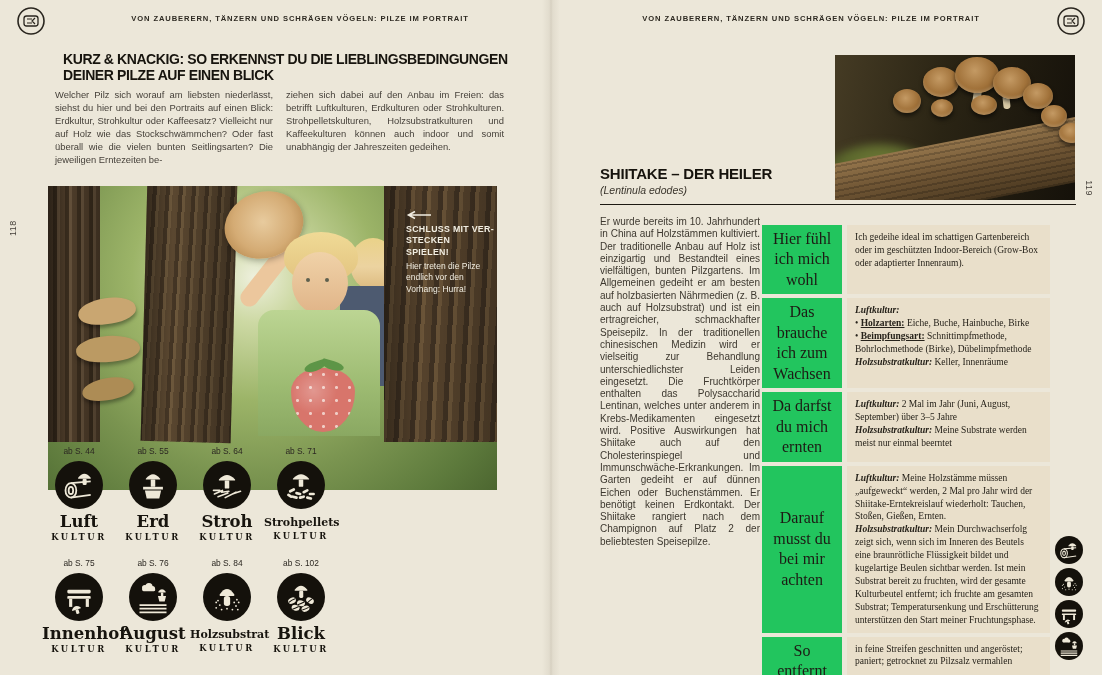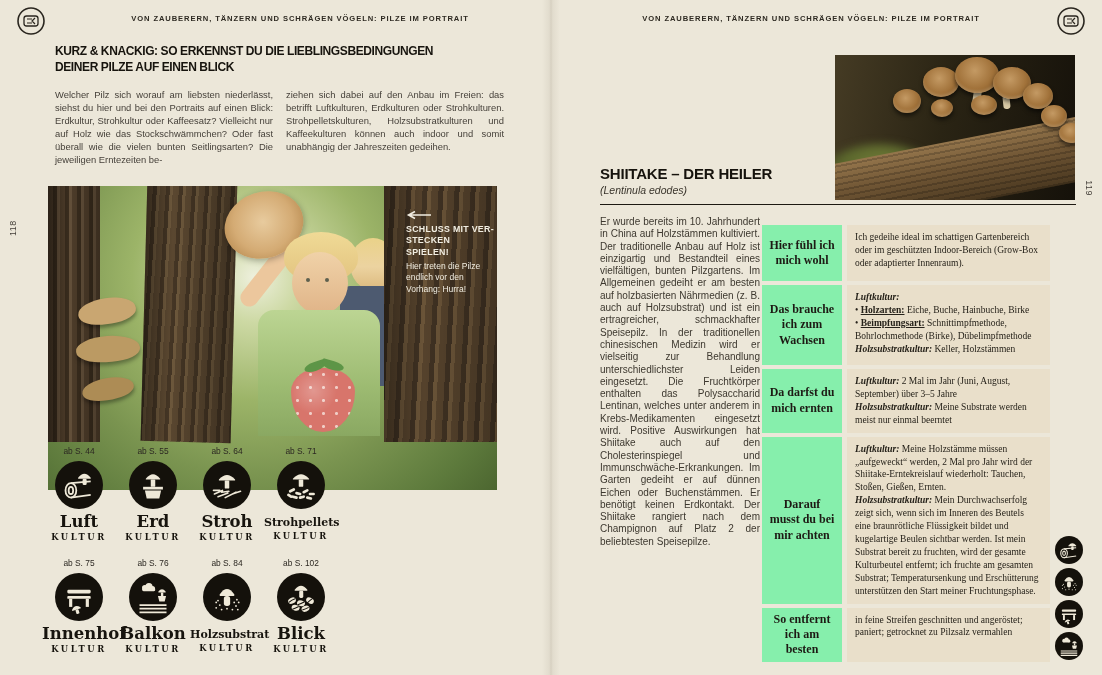--- a/index.html
+++ b/index.html
@@ -14,21 +14,21 @@
   
   .running-head{position:absolute;top:14px;font-size:7.6px;font-weight:bold;letter-spacing:.9px;
                 color:#2e2a22;text-align:center;white-space:nowrap;}
   .rh-left{left:80px;width:440px;}
   .rh-right{left:40px;width:440px;}
   .logo{position:absolute;top:6px;width:30px;height:30px;}
   .logo-left{left:16px;}
   .logo-right{right:16px;}
 
   
-  .headline{position:absolute;left:55px;top:43px;margin:0;font-size:12px;line-height:16px;
+  .headline{position:absolute;left:55px;top:43px;margin:8px;font-size:14px;line-height:16px;
             font-weight:bold;letter-spacing:-.4px;color:#17140e;white-space:nowrap;}
   .intro-col{position:absolute;top:88px;width:218px;margin:0;font-size:9.4px;line-height:13.1px;
              text-align:justify;color:#46413a;hyphens:auto;}
   .col1{left:55px;} .col2{left:286px;}
 
   
   .pagenum{position:absolute;font-size:9px;color:#45403a;letter-spacing:.5px;}
   .pn-left{left:8px;top:236px;transform:rotate(-90deg);transform-origin:left top;}
   .pn-right{right:8px;top:196px;transform:rotate(90deg);transform-origin:right top;}
 
@@ -108,22 +108,22 @@
   .species-sub{position:absolute;left:49px;top:184px;font-size:10.5px;font-style:italic;color:#3a352c;}
   .species-rule{position:absolute;left:49px;top:204px;width:476px;border-top:1.6px solid #1d1912;}
   .species-body{position:absolute;left:49px;top:216px;width:160px;font-size:10px;line-height:12.3px;
                 text-align:justify;color:#3d382f;hyphens:auto;}
 
   .info-table{position:absolute;left:211px;top:225px;width:288px;display:flex;flex-direction:column;gap:4px;}
   .trow{display:flex;gap:5px;}
   .trow:nth-child(1){min-height:56px;} .trow:nth-child(2){min-height:80px;}
   .trow:nth-child(3){min-height:62px;} .trow:nth-child(4){min-height:158px;}
   .trow:nth-child(5){min-height:40px;}
-  .tlabel{width:80px;flex:0 0 80px;background:#86efac;display:flex;align-items:center;justify-content:center;
-          text-align:center;font-family:"Liberation Serif",serif;font-weight:bold;font-size:12px;
+  .tlabel{width:80px;flex:0 0 80px;background:#22c55e;display:flex;align-items:center;justify-content:center;
+          text-align:center;font-family:"Liberation Serif",serif;font-weight:normal;font-size:16px;
           line-height:1.28;padding:4px 6px;box-sizing:border-box;color:#1d1a14;}
   .tcell{flex:1;background:#e9dfca;font-family:"Liberation Serif",serif;font-size:9.5px;line-height:1.36;
          padding:6px 8px;box-sizing:border-box;color:#26221a;}
   .tcell .bi{font-weight:bold;font-style:italic;}
   .tcell .bu{font-weight:bold;text-decoration:underline;}
 
   .culture-badges{position:absolute;left:504px;top:536px;display:flex;flex-direction:column;gap:4px;}
   .badge{width:28px;height:28px;border-radius:50%;background:#14110b;display:flex;align-items:center;justify-content:center;}
 </style>
 </head>
@@ -281,21 +281,21 @@
               <g fill="#EFE9D8">
                 <path d="M26 14 Q30 9 34 14 L34 15 L26 15 Z"></path>
                 <rect x="28.8" y="15" width="2.6" height="4"></rect>
                 <path d="M25.5 19 h9 l-1.5 6 h-6 z"></path>
               </g>
               <g stroke="#EFE9D8" stroke-width="2">
                 <path d="M5 29 h30 M5 33 h30 M5 37 h30"></path>
               </g>
             </svg>
           </div>
-          <div class="c-name">Balkon</div>
+          <div class="c-name">August</div>
           <div class="c-kultur">KULTUR</div>
         </div>
         <div class="culture-cell">
           <div class="c-ref">ab S. 84</div>
           <div class="c-circle">
             <svg viewBox="0 0 40 40" width="36" height="36">
               <g fill="#EFE9D8">
                 <path d="M12 17 Q20 5 28 17 Q29 19 26.5 19 L13.5 19 Q11 19 12 17 Z"></path>
                 <rect x="16.5" y="19" width="7" height="11" rx="3"></rect>
               </g>
@@ -379,21 +379,21 @@
 
     <div class="species-body">Er wurde bereits im 10. Jahrhundert in China auf Holzstämmen kultiviert. Der traditionelle Anbau auf Holz ist einzigartig und Bestandteil eines vielfältigen, bunten Pilzgartens. Im Allgemeinen gedeiht er am besten auf holzbasierten Nährmedien (z. B. auch auf Holzsubstrat) und ist ein ertragreicher, schmackhafter Speisepilz. In der traditionellen chinesischen Medizin wird er vielseitig zur Behandlung unterschiedlichster Leiden eingesetzt. Die Fruchtkörper enthalten das Polysaccharid Lentinan, welches unter anderem in Krebs-Medikamenten eingesetzt wird. Positive Auswirkungen hat Shiitake auch auf den Cholesterinspiegel und Immunschwäche-Erkrankungen. Im Garten gedeiht er auf dünnen Eichen oder Buchenstämmen. Er benötigt keinen Erdkontakt. Der Shiitake rangiert nach dem Champignon auf Platz 2 der beliebtesten Speisepilze.</div>
 
     <div class="info-table" id="info-table">
         <div class="trow">
           <div class="tlabel">Hier fühl ich mich wohl</div>
           <div class="tcell"><span>Ich gedeihe ideal im schattigen Gartenbereich oder im geschützten Indoor-Bereich (Grow-Box oder adaptierter Innenraum).</span></div>
         </div>
         <div class="trow">
           <div class="tlabel">Das brauche ich zum Wachsen</div>
-          <div class="tcell"><span class="bi">Luftkultur:</span><br><span>• </span><span class="bu">Holzarten:</span><span> Eiche, Buche, Hainbuche, Birke</span><br><span>• </span><span class="bu">Beimpfungsart:</span><span> Schnittimpfmethode, Bohrlochmethode (Birke), Dübelimpfmethode</span><br><span class="bi">Holzsubstratkultur:</span><span> Keller, Holzstämmen</span></div>
+          <div class="tcell"><span class="bi">Luftkultur:</span><br><span>• </span><span class="bu">Holzarten:</span><span> Eiche, Buche, Hainbuche, Birke</span><br><span>• </span><span class="bu">Beimpfungsart:</span><span> Schnittimpfmethode, Bohrlochmethode (Birke), Dübelimpfmethode</span><br><span class="bi">Holzsubstratkultur:</span><span> Keller, Innenräume</span></div>
         </div>
         <div class="trow">
           <div class="tlabel">Da darfst du mich ernten</div>
           <div class="tcell"><span class="bi">Luftkultur:</span><span> 2 Mal im Jahr (Juni, August, September) über 3–5 Jahre</span><br><span class="bi">Holzsubstratkultur:</span><span> Meine Substrate werden meist nur einmal beerntet</span></div>
         </div>
         <div class="trow">
           <div class="tlabel">Darauf musst du bei mir achten</div>
           <div class="tcell"><span class="bi">Luftkultur:</span><span> Meine Holzstämme müssen „aufgeweckt“ werden, 2 Mal pro Jahr wird der Shiitake-Erntekreislauf wiederholt: Tauchen, Stoßen, Gießen, Ernten.</span><br><span class="bi">Holzsubstratkultur:</span><span> Mein Durchwachserfolg zeigt sich, wenn sich im Inneren des Beutels eine braunrötliche Flüssigkeit bildet und kugelartige Beulen sichtbar werden. Ist mein Substrat bereit zu fruchten, wird der gesamte Kulturbeutel entfernt; ich fruchte am gesamten Substrat; Temperatursenkung und Erschütterung unterstützen den Start meiner Fruchtungsphase.</span></div>
         </div>
         <div class="trow">

